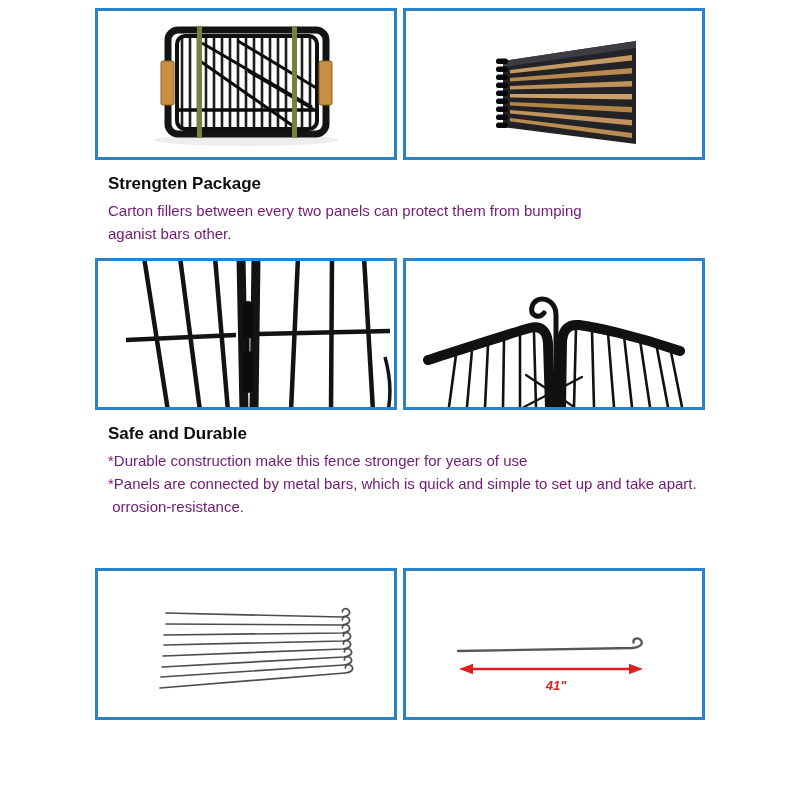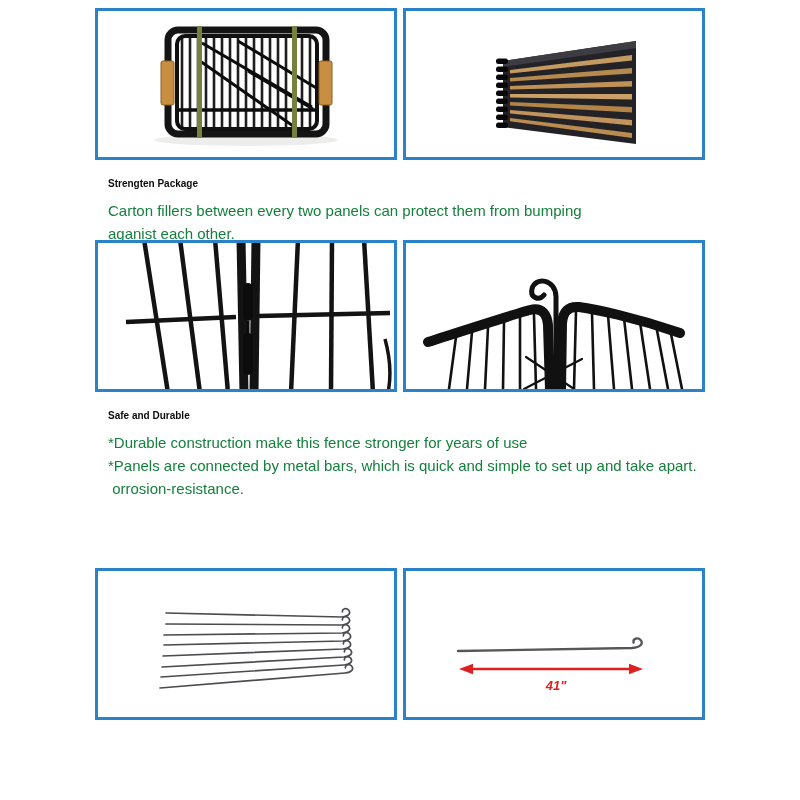--- a/index.html
+++ b/index.html
@@ -4,22 +4,22 @@
 <style>
   * { margin:0; padding:0; box-sizing:border-box; }
   html,body { width:800px; height:800px; background:#ffffff;
               font-family:"Liberation Sans", sans-serif; color:#121212; }
   .canvas { position:relative; width:800px; height:800px; overflow:hidden; background:#fff; }
   .sec { position:absolute; left:0; width:800px; }
   .row { display:flex; gap:6px; margin-left:95px; }
   .imgbox { width:302px; height:152px; border:3px solid #2a82c8; background:#fff; overflow:hidden; }
   .imgbox svg { display:block; width:296px; height:146px; }
   .text { margin:13px 0 0 108px; }
-  .h { font-size:10px; font-weight:bold; line-height:22px; margin-bottom:4px; color:#0d0d0d; }
-  .line { font-size:15px; line-height:23px; white-space:pre-wrap; color:#15803d; }
+  .h { font-size:17px; font-weight:bold; line-height:22px; margin-bottom:4px; color:#0d0d0d; }
+  .line { font-size:15px; line-height:23px; white-space:pre-wrap; color:#701a75; }
 </style>
 </head>
 <body>
 
 <main class="canvas">
 
   <section class="sec" style="top:8px">
     <div class="row">
       <figure class="imgbox">
         <svg viewBox="0 0 296 146">
@@ -56,25 +56,25 @@
             <rect x="90" y="95.5" width="12" height="5.5" rx="2.5"></rect>
             <rect x="90" y="103.5" width="12" height="5.5" rx="2.5"></rect>
             <rect x="90" y="111.5" width="12" height="5.5" rx="2.5"></rect>
           </g>
         </svg>
       </figure>
     </div>
     <div class="text">
       <h2 class="h">Strengten Package</h2>
       <p class="line">Carton fillers between every two panels can protect them from bumping</p>
-      <p class="line">aganist each other.</p>
+      <p class="line">aganist bars other.</p>
     </div>
   </section>
 
-  <section class="sec" style="top:240px">
+  <section class="sec" style="top:258px">
     <div class="row">
       <figure class="imgbox">
         <svg viewBox="0 0 296 146">
           <g stroke="#131313" fill="none">
             <path d="M46 -4 L70 150" stroke-width="4.5"></path>
             <path d="M82 -4 L102 150" stroke-width="4.5"></path>
             <path d="M117 -4 L130 150" stroke-width="4.5"></path>
             <path d="M28 79 L138 74" stroke-width="4.5"></path>
             <path d="M200 -4 L193 150" stroke-width="4.5"></path>
             <path d="M234 -4 L233 150" stroke-width="4.5"></path>

